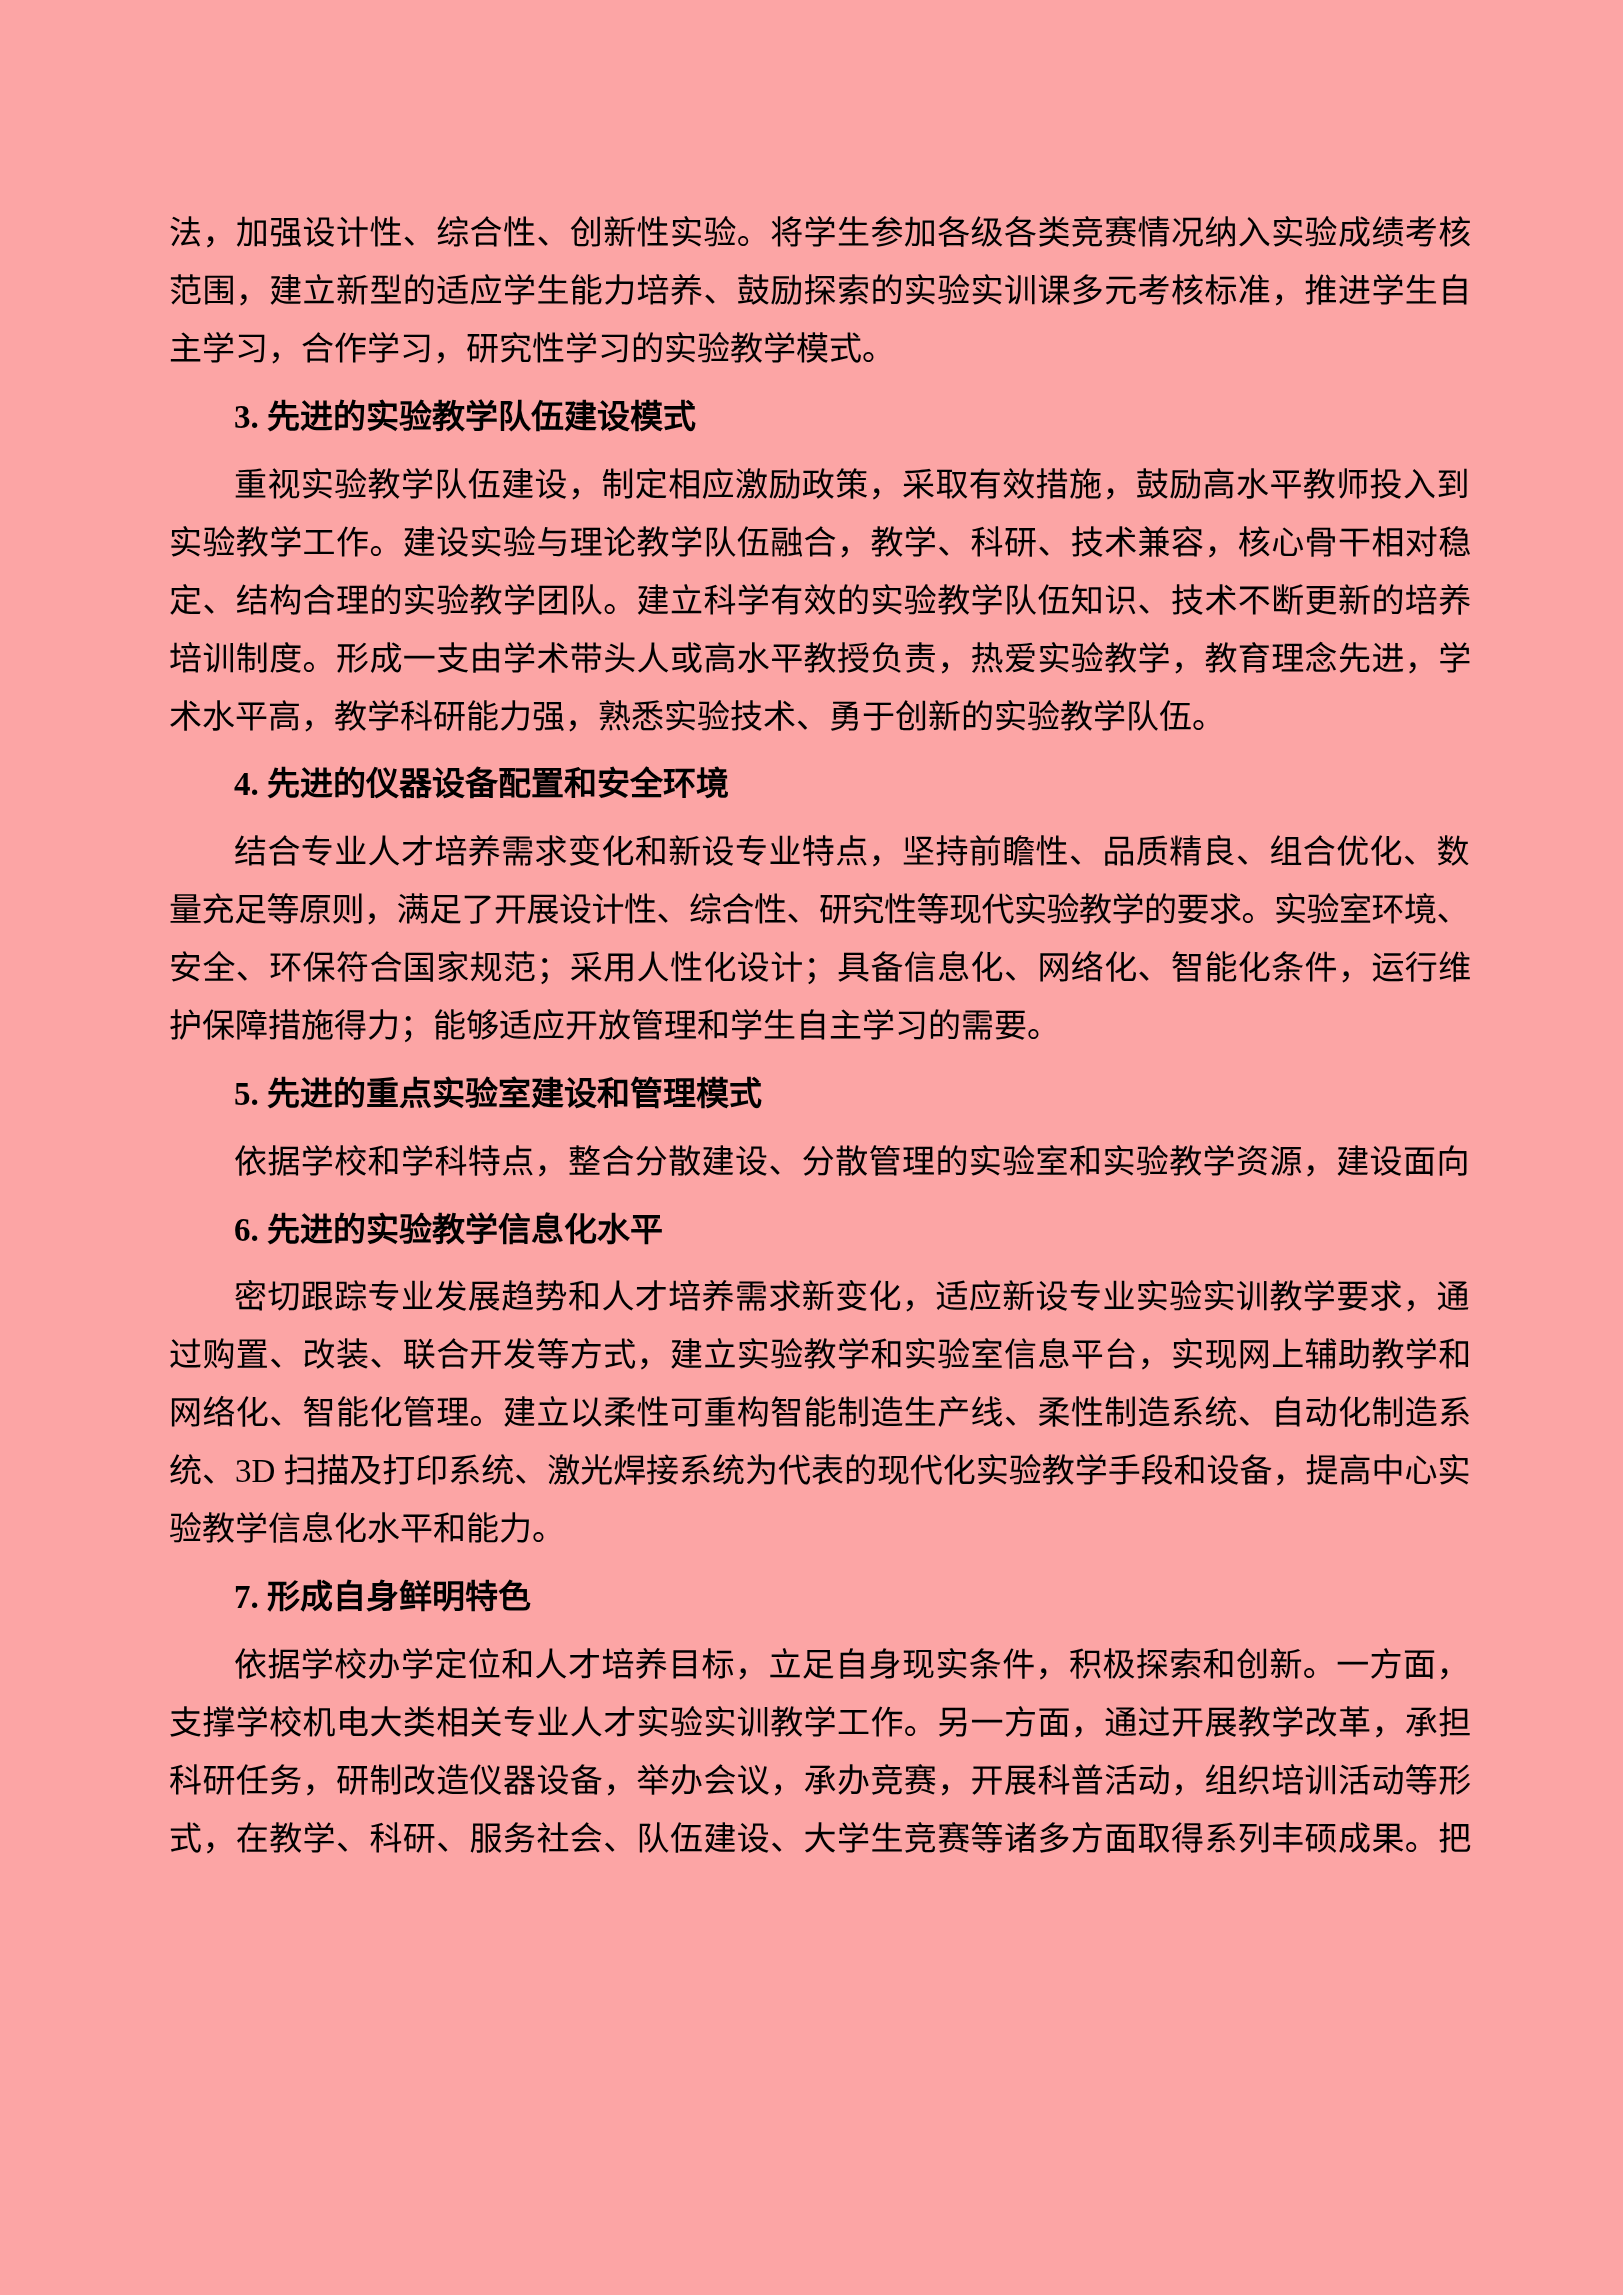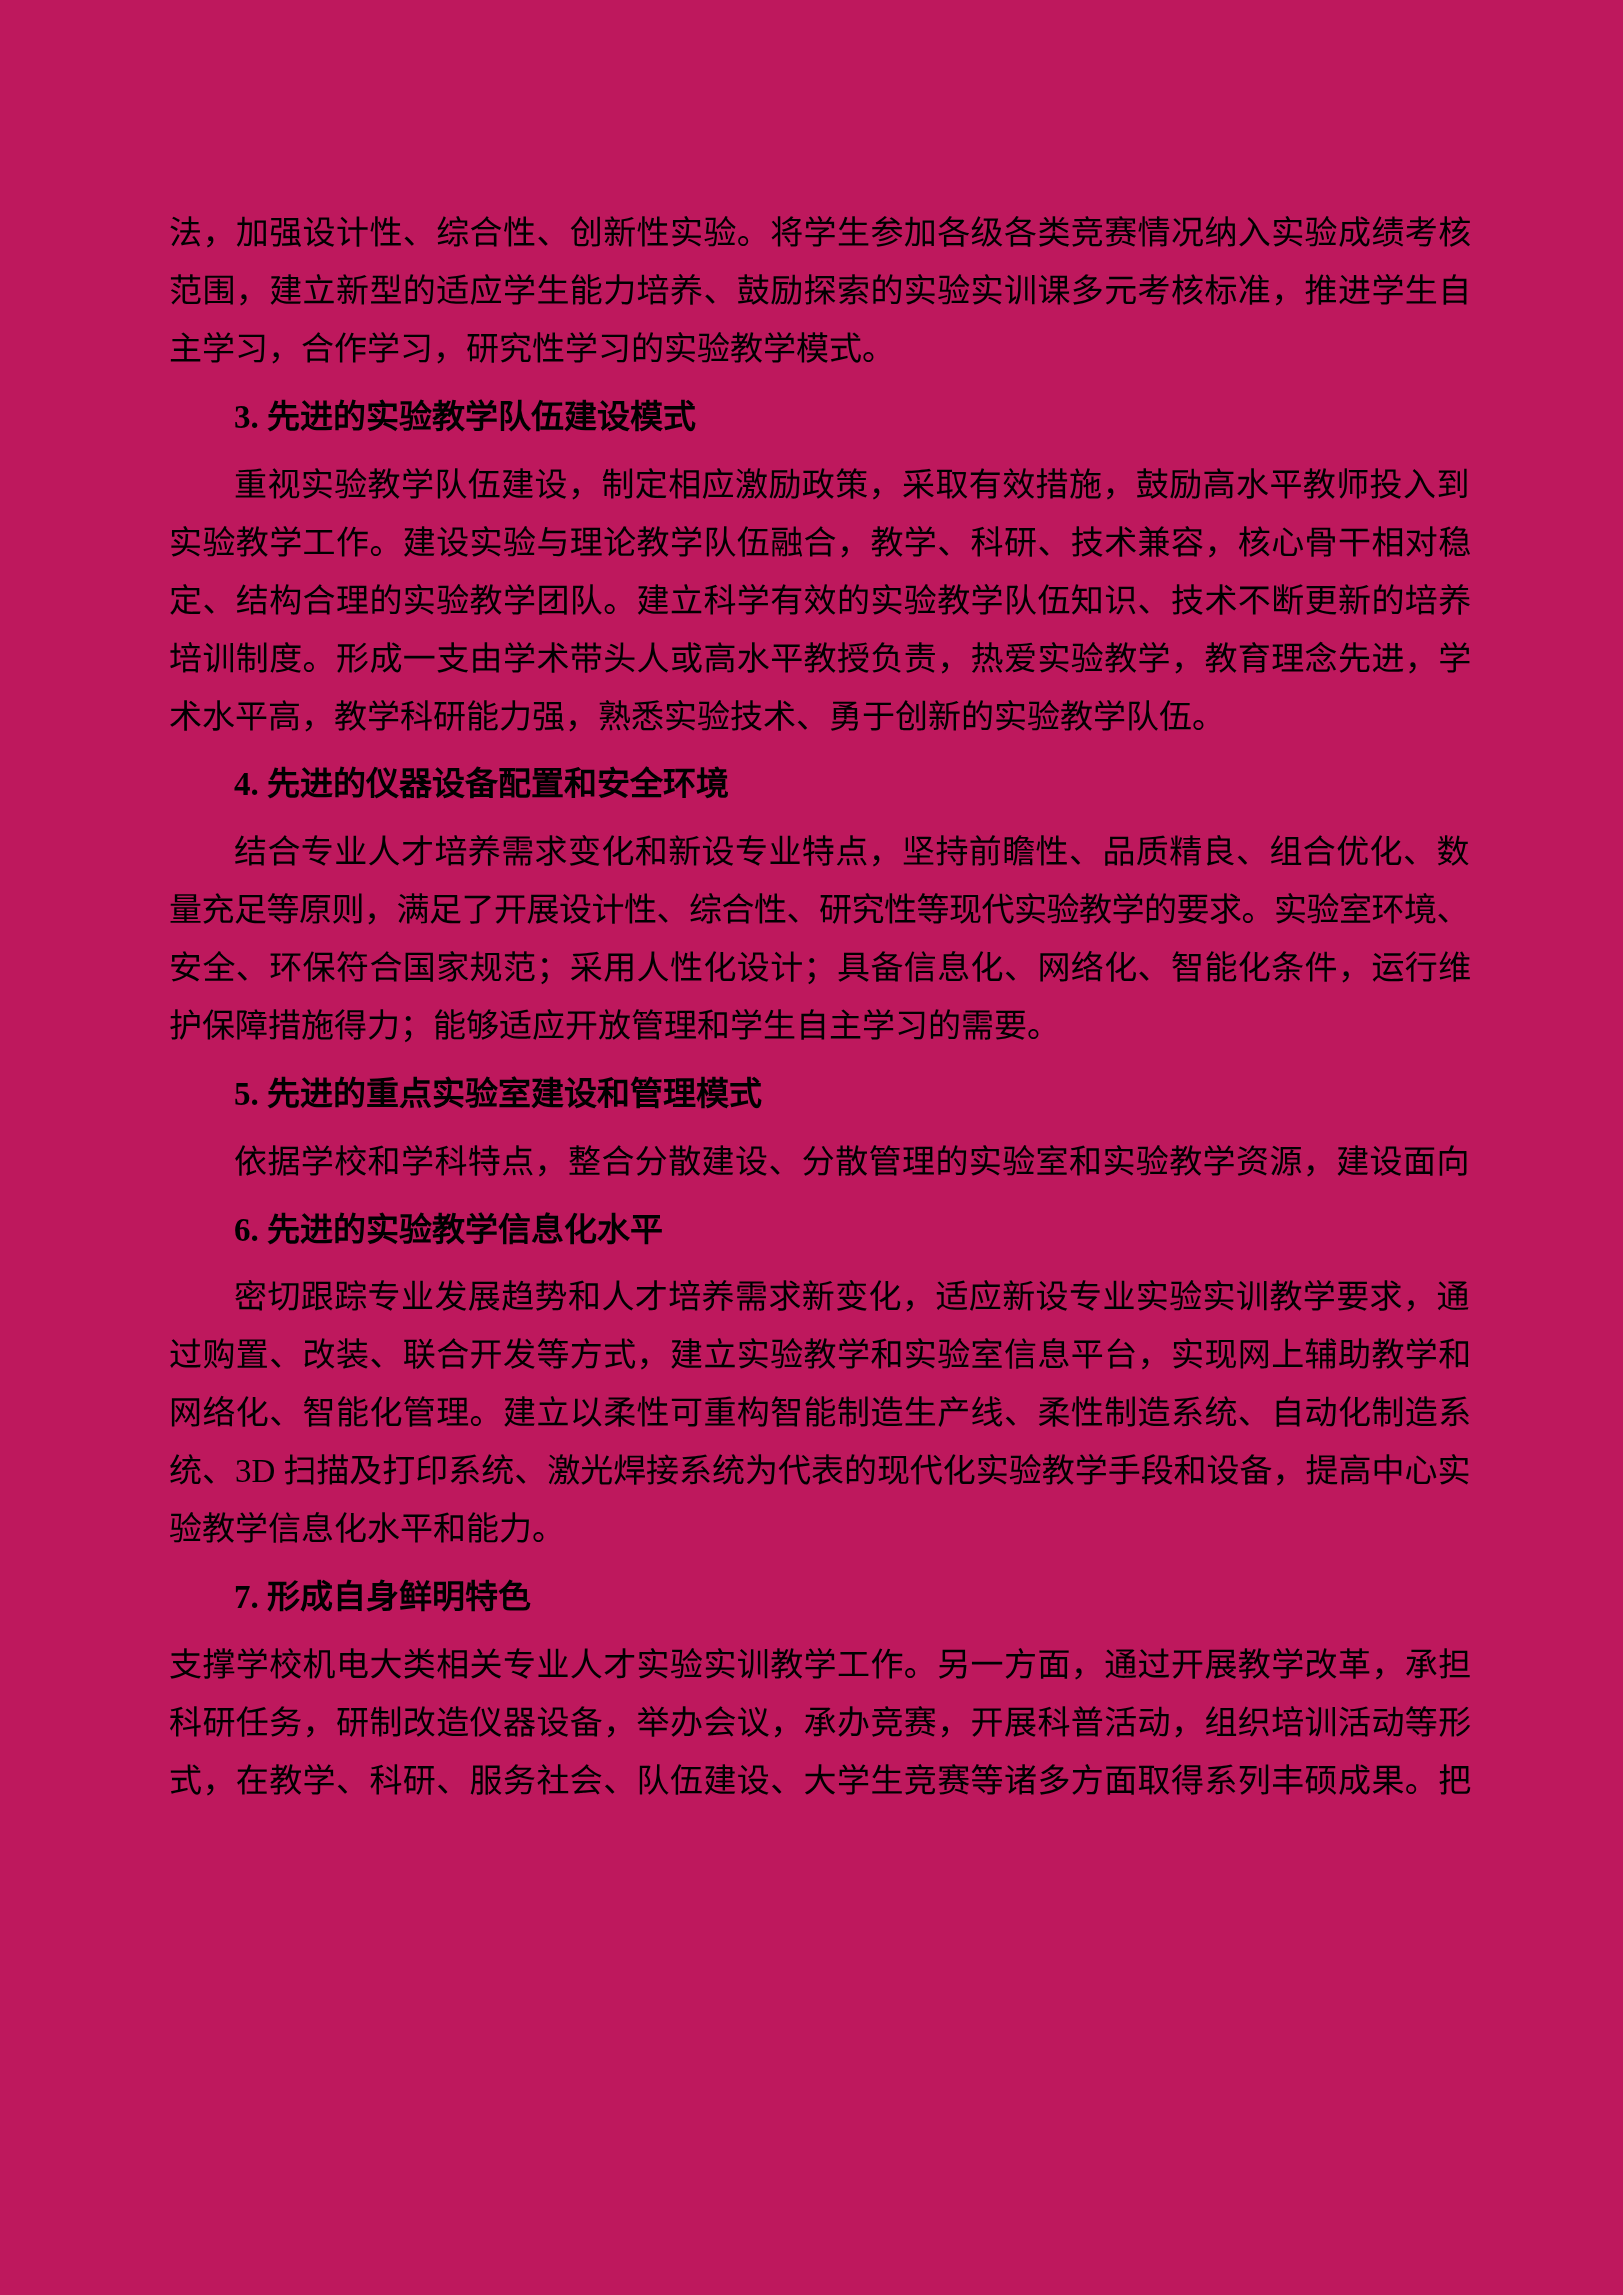--- a/index.html
+++ b/index.html
@@ -41,21 +41,21 @@
     line-height: 58px;
     margin: 9.8px 0;
     padding-left: 65px;
     font-weight: bold;
     white-space: nowrap;
   }
 </style>
 </head>
 <body>
 
-<div class="page" style="background: #be185d;">
+<div class="page" style="background: #fca5a5;">
   <div class="content" id="doc" style="color: rgb(0, 0, 0);">
       <div class="line fit"><span class="t" style="letter-spacing: 0.4px;">法，加强设计性、综合性、创新性实验。将学生参加各级各类竞赛情况纳入实验成绩考核</span></div>
       <div class="line fit"><span class="t" style="letter-spacing: 0.4px;">范围，建立新型的适应学生能力培养、鼓励探索的实验实训课多元考核标准，推进学生自</span></div>
       <div class="line"><span class="t">主学习，合作学习，研究性学习的实验教学模式。</span></div>
       <div class="heading">3. 先进的实验教学队伍建设模式</div>
       <div class="line indent fit"><span class="t" style="letter-spacing: 0.4px;">重视实验教学队伍建设，制定相应激励政策，采取有效措施，鼓励高水平教师投入到</span></div>
       <div class="line fit"><span class="t" style="letter-spacing: 0.4px; font-family: Liberation Serif, serif;">实验教学工作。建设实验与理论教学队伍融合，教学、科研、技术兼容，核心骨干相对稳</span></div>
       <div class="line fit"><span class="t" style="letter-spacing: 0.4px;">定、结构合理的实验教学团队。建立科学有效的实验教学队伍知识、技术不断更新的培养</span></div>
       <div class="line fit"><span class="t" style="letter-spacing: 0.4px;">培训制度。形成一支由学术带头人或高水平教授负责，热爱实验教学，教育理念先进，学</span></div>
       <div class="line"><span class="t">术水平高，教学科研能力强，熟悉实验技术、勇于创新的实验教学队伍。</span></div>
@@ -66,18 +66,19 @@
       <div class="line"><span class="t">护保障措施得力；能够适应开放管理和学生自主学习的需要。</span></div>
       <div class="heading">5. 先进的重点实验室建设和管理模式</div>
       <div class="line indent fit"><span class="t" style="letter-spacing: 0.4px;">依据学校和学科特点，整合分散建设、分散管理的实验室和实验教学资源，建设面向</span></div>
       <div class="heading">6. 先进的实验教学信息化水平</div>
       <div class="line indent fit"><span class="t" style="letter-spacing: 0.4px;">密切跟踪专业发展趋势和人才培养需求新变化，适应新设专业实验实训教学要求，通</span></div>
       <div class="line fit"><span class="t" style="letter-spacing: 0.4px; text-align: right;">过购置、改装、联合开发等方式，建立实验教学和实验室信息平台，实现网上辅助教学和</span></div>
       <div class="line fit"><span class="t" style="letter-spacing: 0.4px;">网络化、智能化管理。建立以柔性可重构智能制造生产线、柔性制造系统、自动化制造系</span></div>
       <div class="line fit"><span class="t" style="letter-spacing: -0.03px;">统、3D 扫描及打印系统、激光焊接系统为代表的现代化实验教学手段和设备，提高中心实</span></div>
       <div class="line"><span class="t">验教学信息化水平和能力。</span></div>
       <div class="heading">7. 形成自身鲜明特色</div>
+      <div class="line indent fit"><span class="t" style="letter-spacing: 0.4px;">依据学校办学定位和人才培养目标，立足自身现实条件，积极探索和创新。一方面，</span></div>
       <div class="line fit"><span class="t" style="letter-spacing: 0.4px;">支撑学校机电大类相关专业人才实验实训教学工作。另一方面，通过开展教学改革，承担</span></div>
       <div class="line fit"><span class="t" style="letter-spacing: 0.4px; text-align: right;">科研任务，研制改造仪器设备，举办会议，承办竞赛，开展科普活动，组织培训活动等形</span></div>
       <div class="line fit"><span class="t" style="letter-spacing: 0.4px;">式，在教学、科研、服务社会、队伍建设、大学生竞赛等诸多方面取得系列丰硕成果。把</span></div>
     </div>
 </div>
 
 
 </body></html>

